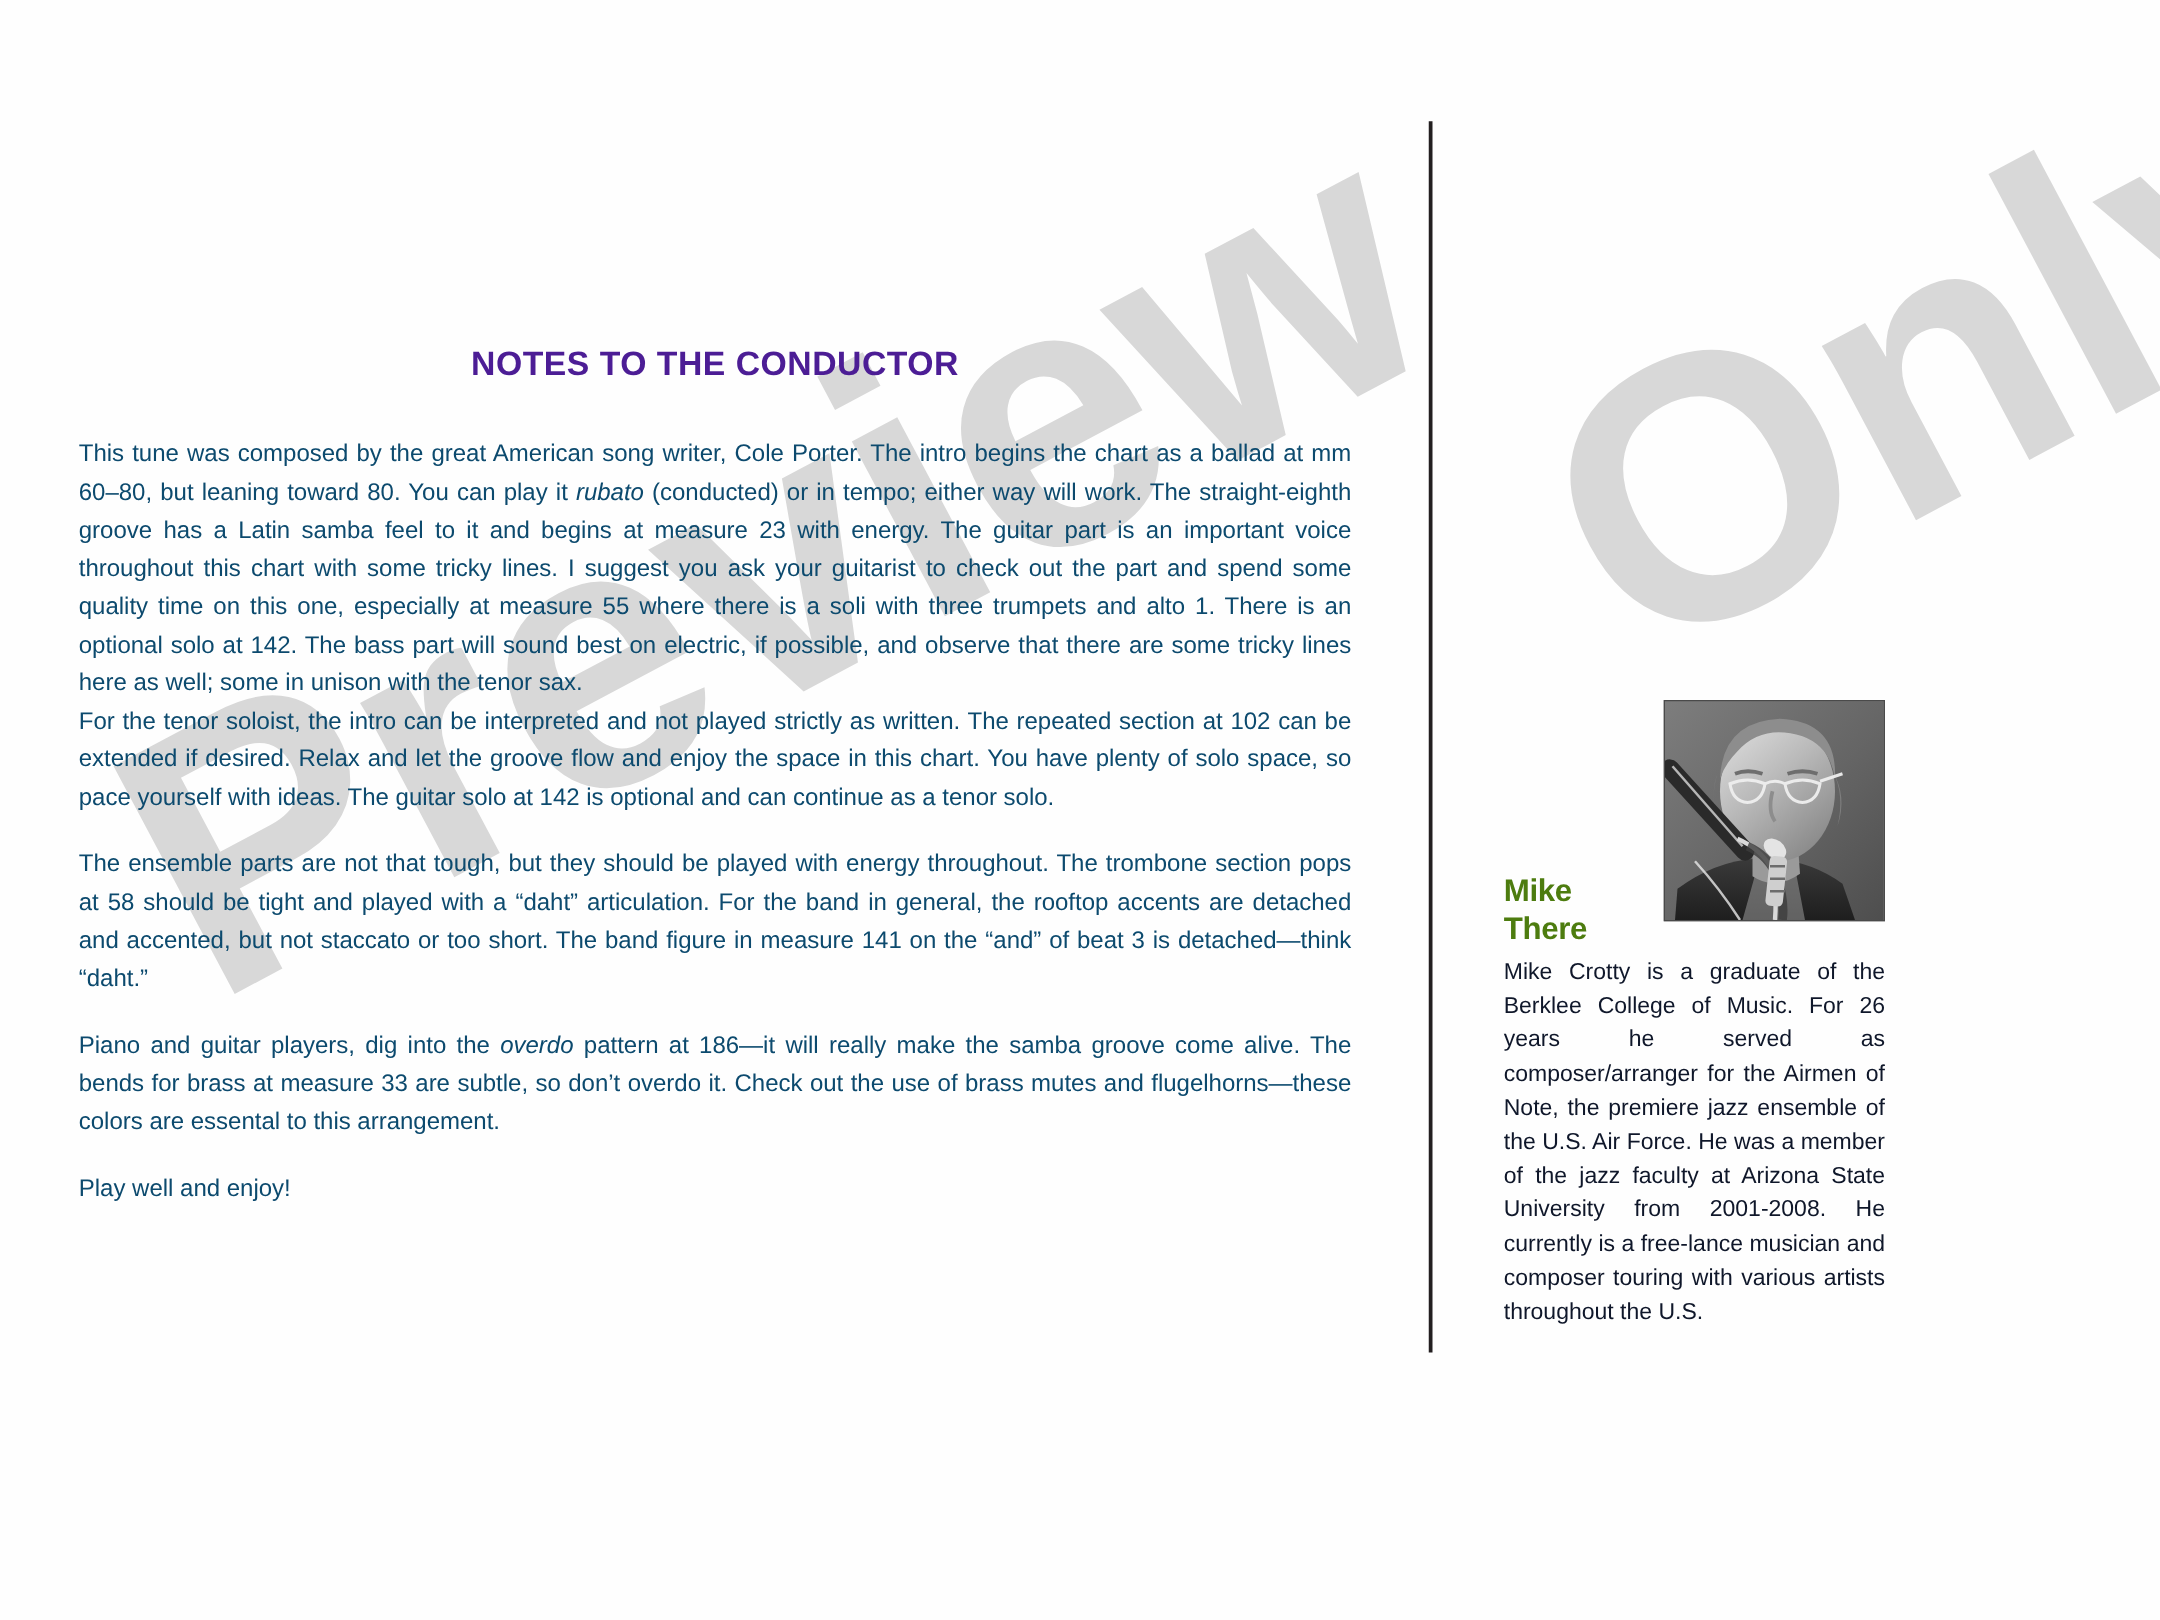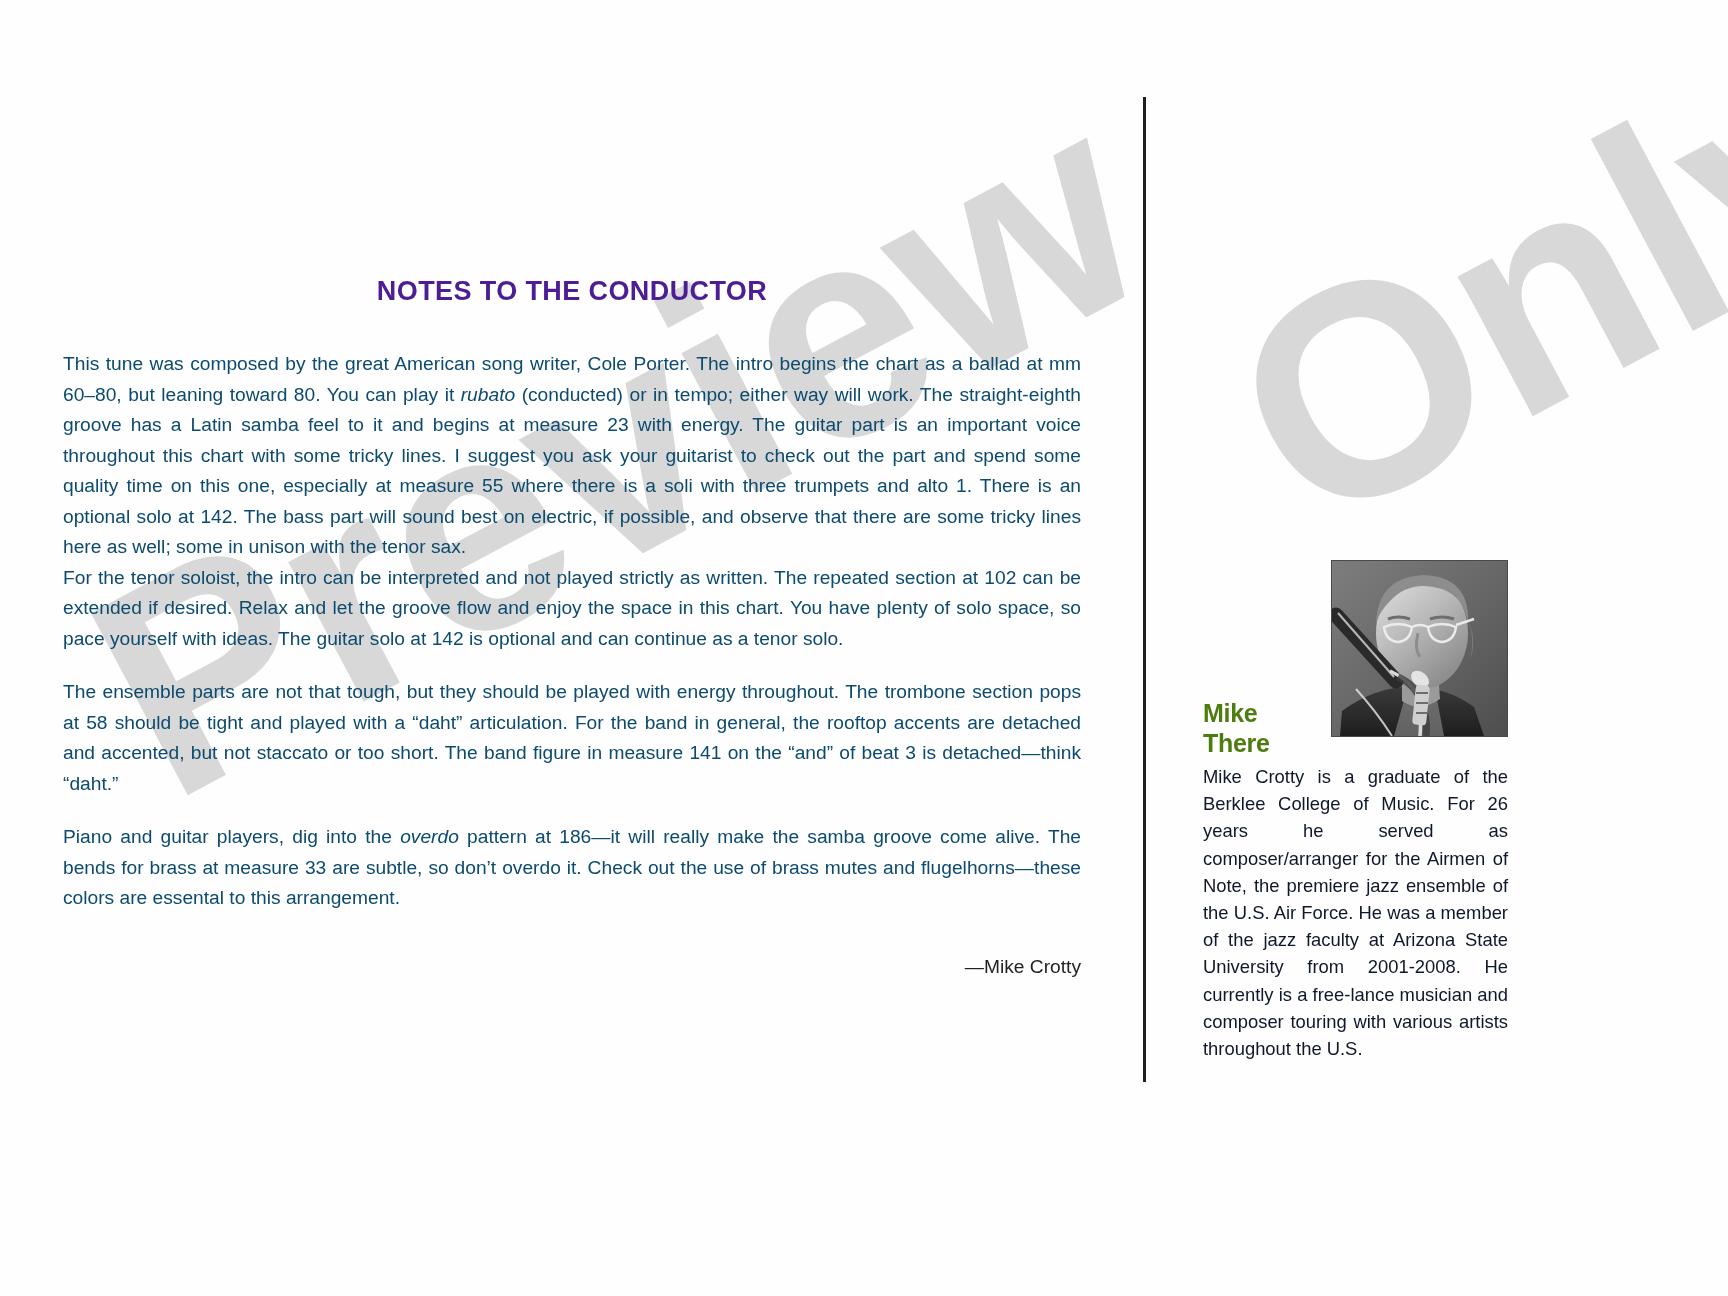--- a/index.html
+++ b/index.html
@@ -173,22 +173,22 @@
   </div>
 
   <div id="main-column">
 
     <h1 id="page-title">NOTES TO THE CONDUCTOR</h1>
 
     <p class="body-para" id="para-1">This tune was composed by the great American song writer, Cole Porter. The intro begins the chart as a ballad at mm 60–80, but leaning toward 80. You can play it <em>rubato</em> (conducted) or in tempo; either way will work. The straight-eighth groove has a Latin samba feel to it and begins at measure 23 with energy. The guitar part is an important voice throughout this chart with some tricky lines. I suggest you ask your guitarist to check out the part and spend some quality time on this one, especially at measure 55 where there is a soli with three trumpets and alto 1. There is an optional solo at 142. The bass part will sound best on electric, if possible, and observe that there are some tricky lines here as well; some in unison with the tenor sax.</p>
     <p class="body-para" id="para-2">For the tenor soloist, the intro can be interpreted and not played strictly as written. The repeated section at 102 can be extended if desired. Relax and let the groove flow and enjoy the space in this chart. You have plenty of solo space, so pace yourself with ideas. The guitar solo at 142 is optional and can continue as a tenor solo.</p>
     <p class="body-para" id="para-3">The ensemble parts are not that tough, but they should be played with energy throughout. The trombone section pops at 58 should be tight and played with a “daht” articulation. For the band in general, the rooftop accents are detached and accented, but not staccato or too short. The band figure in measure 141 on the “and” of beat 3 is detached—think “daht.”</p>
     <p class="body-para" id="para-4">Piano and guitar players, dig into the <em>overdo</em> pattern at 186—it will really make the samba groove come alive. The bends for brass at measure 33 are subtle, so don’t overdo it. Check out the use of brass mutes and flugelhorns—these colors are essental to this arrangement.</p>
-
-    <div class="signature">—Mike Crotty</div>
+    <p class="body-para" id="para-5">Play well and enjoy!</p>
+
   </div>
 
   <div id="divider"></div>
 
   <div id="sidebar">
 
     <div id="bio-head-row">
 
       <div id="portrait">
         <svg width="175" height="175" viewBox="0 0 175 175" aria-hidden="true">

